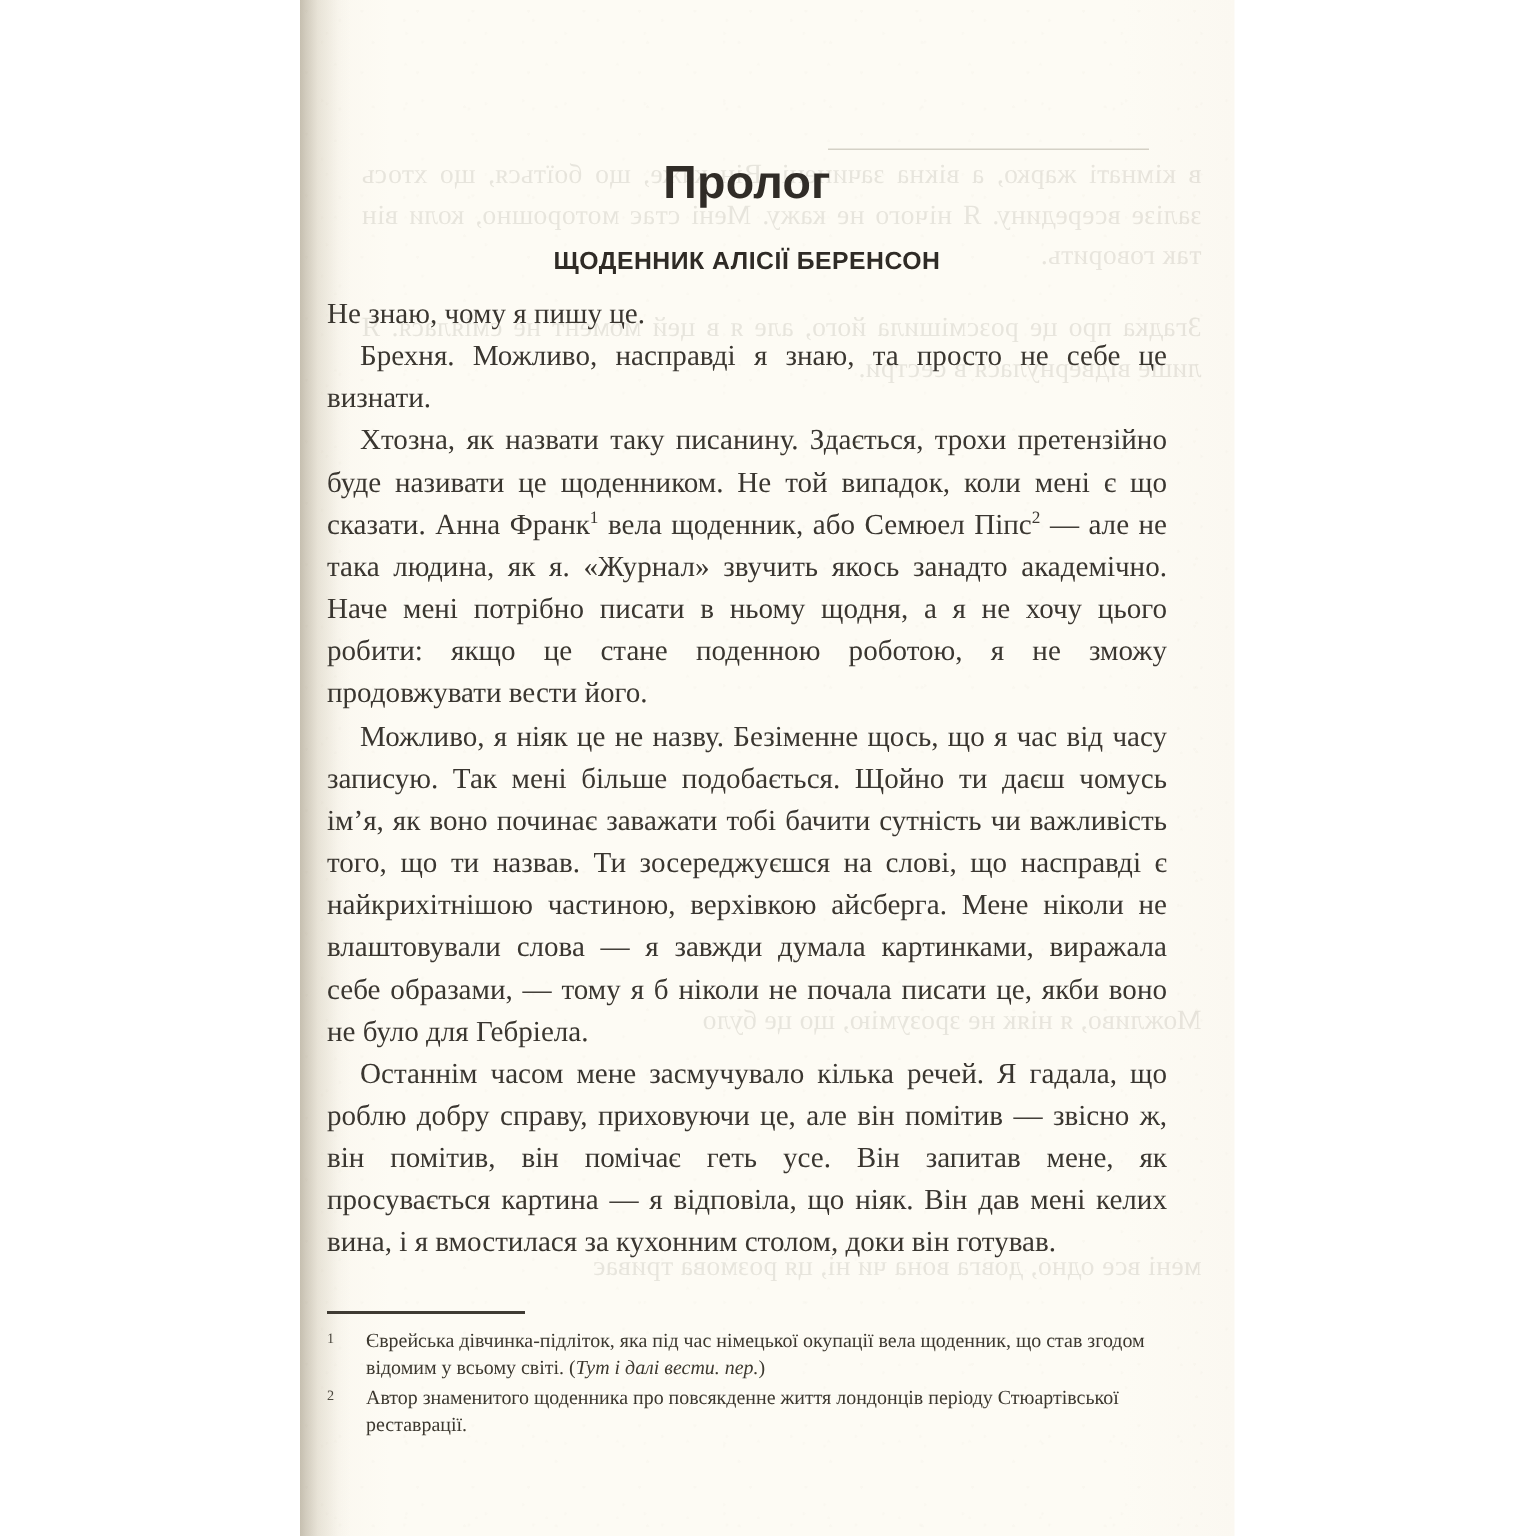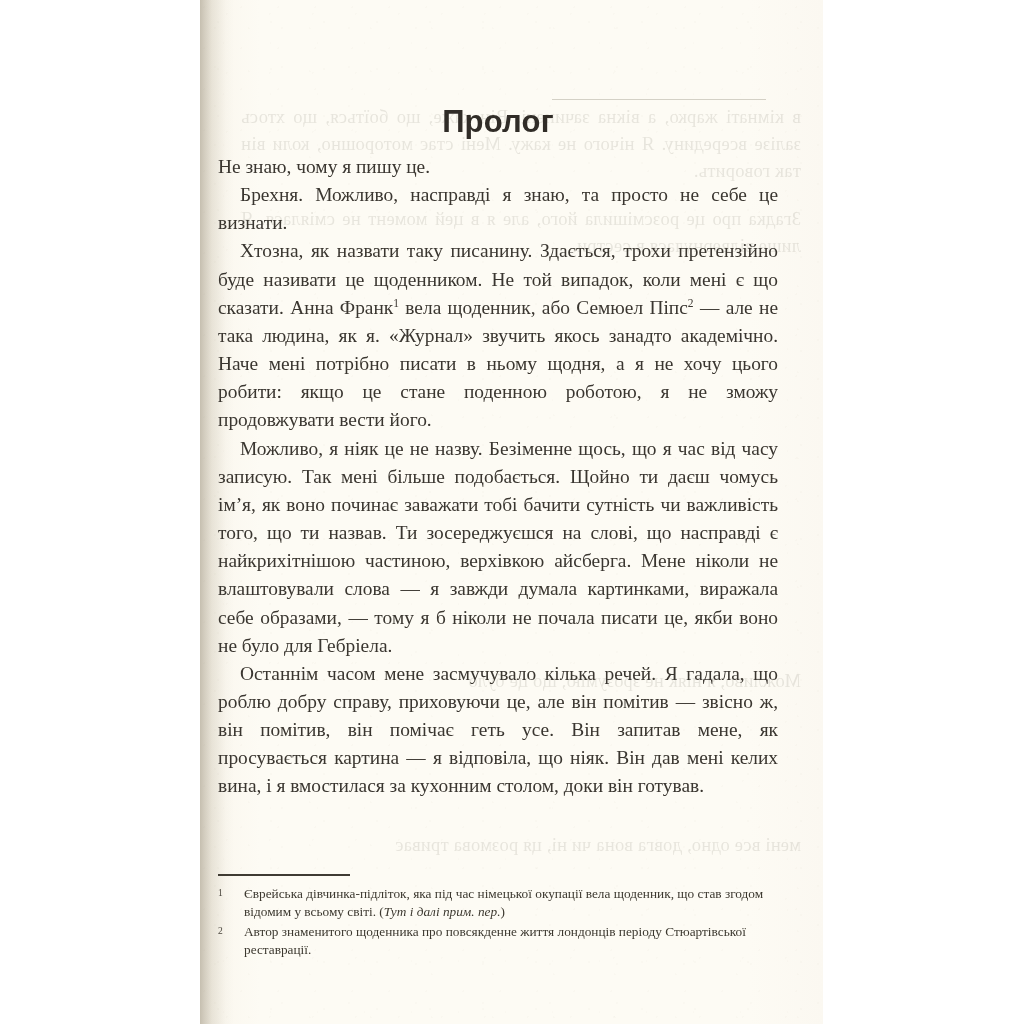--- a/index.html
+++ b/index.html
@@ -220,38 +220,39 @@
         <div class="bleed-block" style="top: 104px;">в кімнаті жарко, а вікна зачинені. Він каже, що боїться, що хтось залізе всередину. Я нічого не кажу. Мені стає моторошно, коли він так говорить.</div>
         <div class="bleed-block" style="top: 206px;">Згадка про це розсмішила його, але я в цей момент не сміялася. Я лише відвернулася в сестри.</div>
         <div class="bleed-block" style="top: 668px;">Можливо, я ніяк не зрозумію, що це було</div>
         <div class="bleed-block" style="top: 832px;">мені все одно, довга вона чи ні, ця розмова триває</div>
       </div>
 
     <div class="content">
 
       <h1 class="chapter-title">Пролог</h1>
 
+      <h2 class="chapter-subtitle">ЩОДЕННИК АЛІСІЇ БЕРЕНСОН</h2>
 
 
       <div class="body-text" id="body-text">
           <p class="no-indent">Не знаю, чому я пишу це.</p>
           <p>Брехня. Можливо, насправді я знаю, та просто не себе це визнати.</p>
           <p>Хтозна, як назвати таку писанину. Здається, трохи претензійно буде називати це щоденником. Не той випадок, коли мені є що сказати. Анна Франк<sup class="fn-ref">1</sup> вела щоденник, або Семюел Піпс<sup class="fn-ref">2</sup> — але не така людина, як я. «Журнал» звучить якось занадто академічно. Наче мені потрібно писати в ньому щодня, а я не хочу цього робити: якщо це стане поденною роботою, я не зможу продовжувати вести його.</p>
           <p>Можливо, я ніяк це не назву. Безіменне щось, що я час від часу записую. Так мені більше подобається. Щойно ти даєш чомусь ім’я, як воно починає заважати тобі бачити сутність чи важливість того, що ти назвав. Ти зосереджуєшся на слові, що насправді є найкрихітнішою частиною, верхівкою айсберга. Мене ніколи не влаштовували слова — я завжди думала картинками, виражала себе образами, — тому я б ніколи не почала писати це, якби воно не було для Гебріела.</p>
           <p>Останнім часом мене засмучувало кілька речей. Я гадала, що роблю добру справу, приховуючи це, але він помітив — звісно ж, він помітив, він помічає геть усе. Він запитав мене, як просувається картина — я відповіла, що ніяк. Він дав мені келих вина, і я вмостилася за кухонним столом, доки він готував.</p>
         </div>
 
     </div>
 
     <div class="footnotes">
       <div class="footnote-rule"></div>
       <div id="footnote-list">
           <div class="footnote-item">
             <div class="footnote-marker">1</div>
-            <div class="footnote-body">Єврейська дівчинка-підліток, яка під час німецької окупації вела щоденник, що став згодом відомим у всьому світі. (<i>Тут і далі прим. пер.</i>)</div>
+            <div class="footnote-body">Єврейська дівчинка-підліток, яка під час німецької окупації вела щоденник, що став згодом відомим у всьому світі. (<i>Тут і далі вести. пер.</i>)</div>
           </div>
           <div class="footnote-item">
             <div class="footnote-marker">2</div>
             <div class="footnote-body">Автор знаменитого щоденника про повсякденне життя лондонців періоду Стюартівської реставрації.</div>
           </div>
         </div>
     </div>
 
   </div>
 

